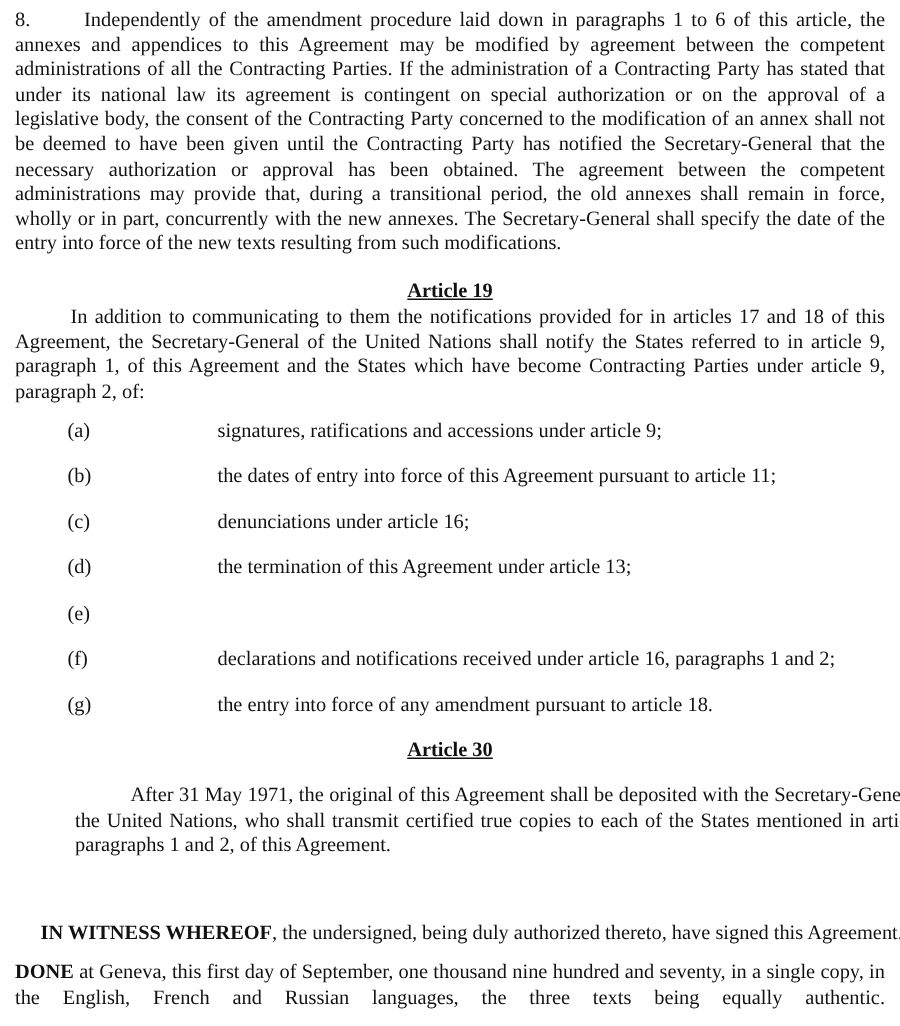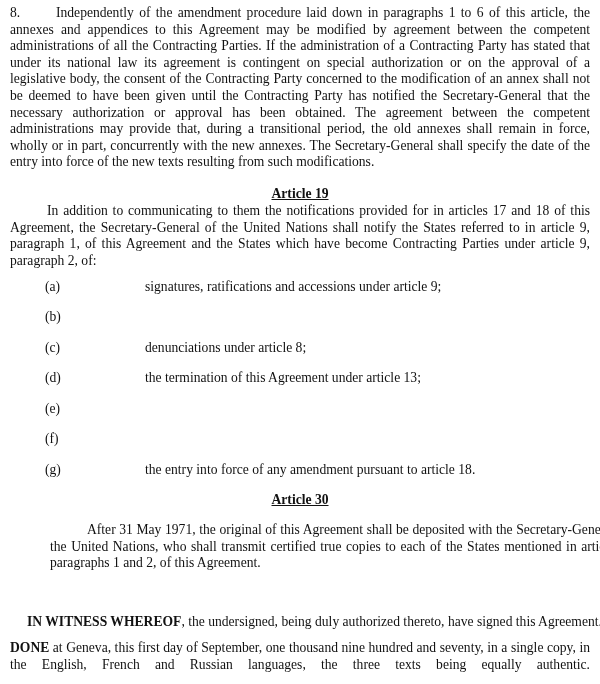--- a/index.html
+++ b/index.html
@@ -87,34 +87,36 @@
 
   <p class="indent" style="position:absolute; top:199px; left:0; width:580px;">In addition to communicating to them the notifications provided for in articles 17 and 18 of this Agreement, the Secretary-General of the United Nations shall notify the States referred to in article 9, paragraph 1, of this Agreement and the States which have become Contracting Parties under article 9, paragraph 2, of:</p>
 
   <ul class="list" style="position:absolute; top:275px; left:0; width:580px;">
     <li>
       <span class="lbl">(a)</span>
       <span class="txt">signatures, ratifications and accessions under article 9;</span>
     </li>
     <li>
       <span class="lbl">(b)</span>
+      <span class="txt">the dates of entry into force of this Agreement pursuant to article 11;</span>
     </li>
     <li>
       <span class="lbl">(c)</span>
-      <span class="txt">denunciations under article 8;</span>
+      <span class="txt">denunciations under article 16;</span>
     </li>
     <li>
       <span class="lbl">(d)</span>
       <span class="txt">the termination of this Agreement under article 13;</span>
     </li>
     <li>
       <span class="lbl">(e)</span>
     </li>
     <li>
       <span class="lbl">(f)</span>
+      <span class="txt">declarations and notifications received under article 16, paragraphs 1 and 2;</span>
     </li>
     <li>
       <span class="lbl">(g)</span>
       <span class="txt">the entry into force of any amendment pursuant to article 18.</span>
     </li>
   </ul>
 
   <div class="heading" style="position:absolute; top:488px; left:0; width:580px;">
     <span>Article 30</span>
   </div>

